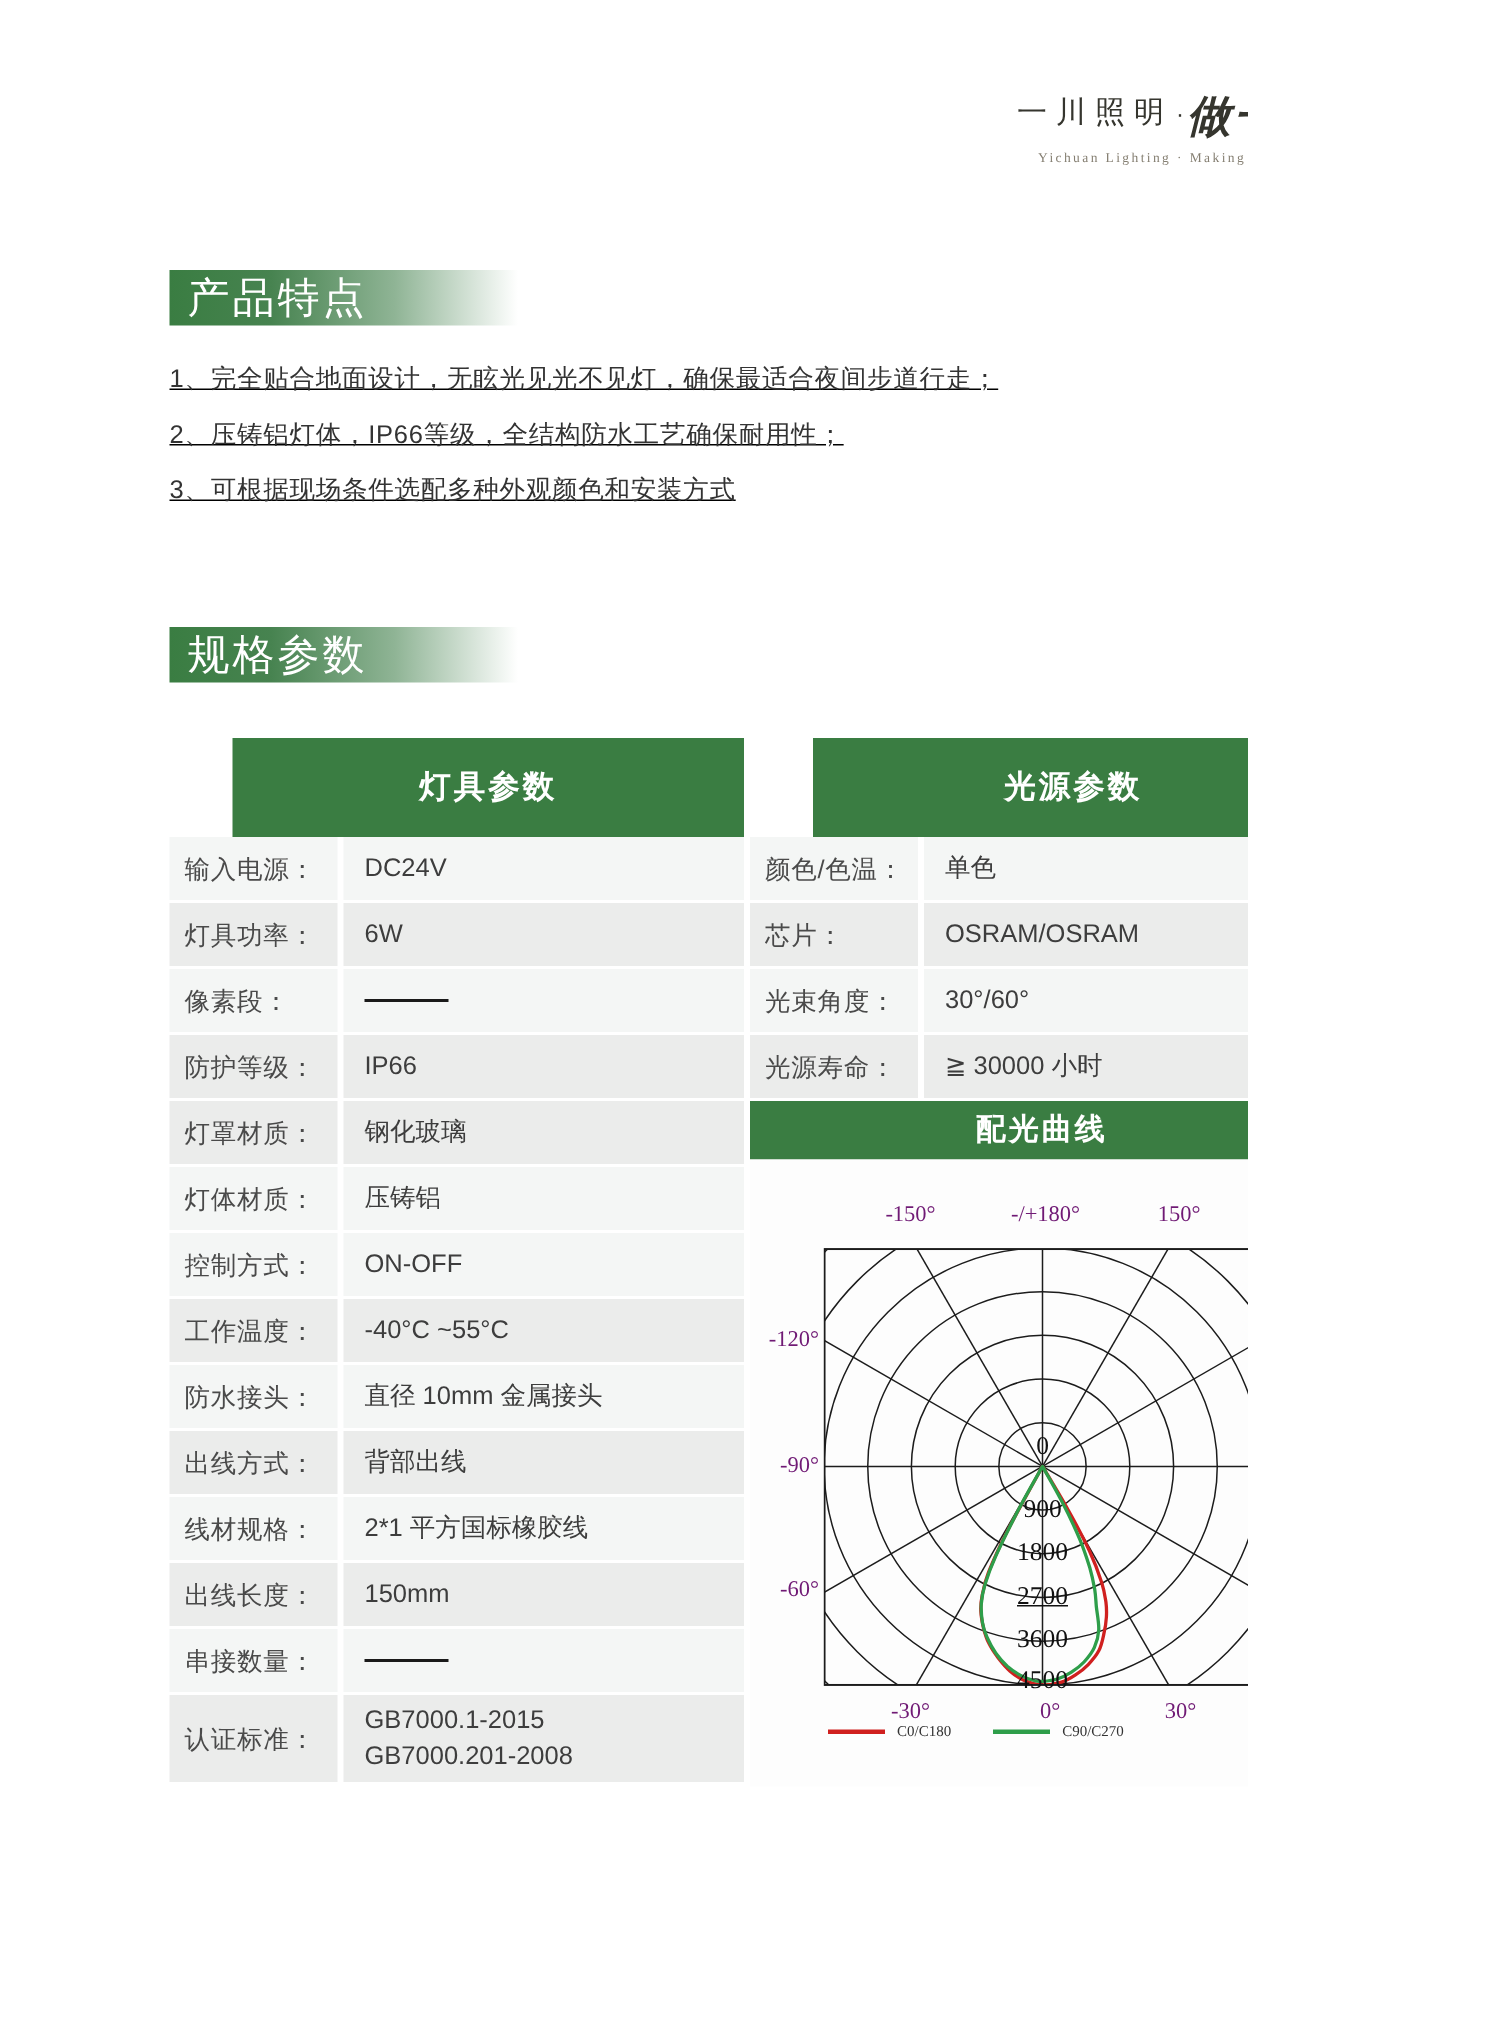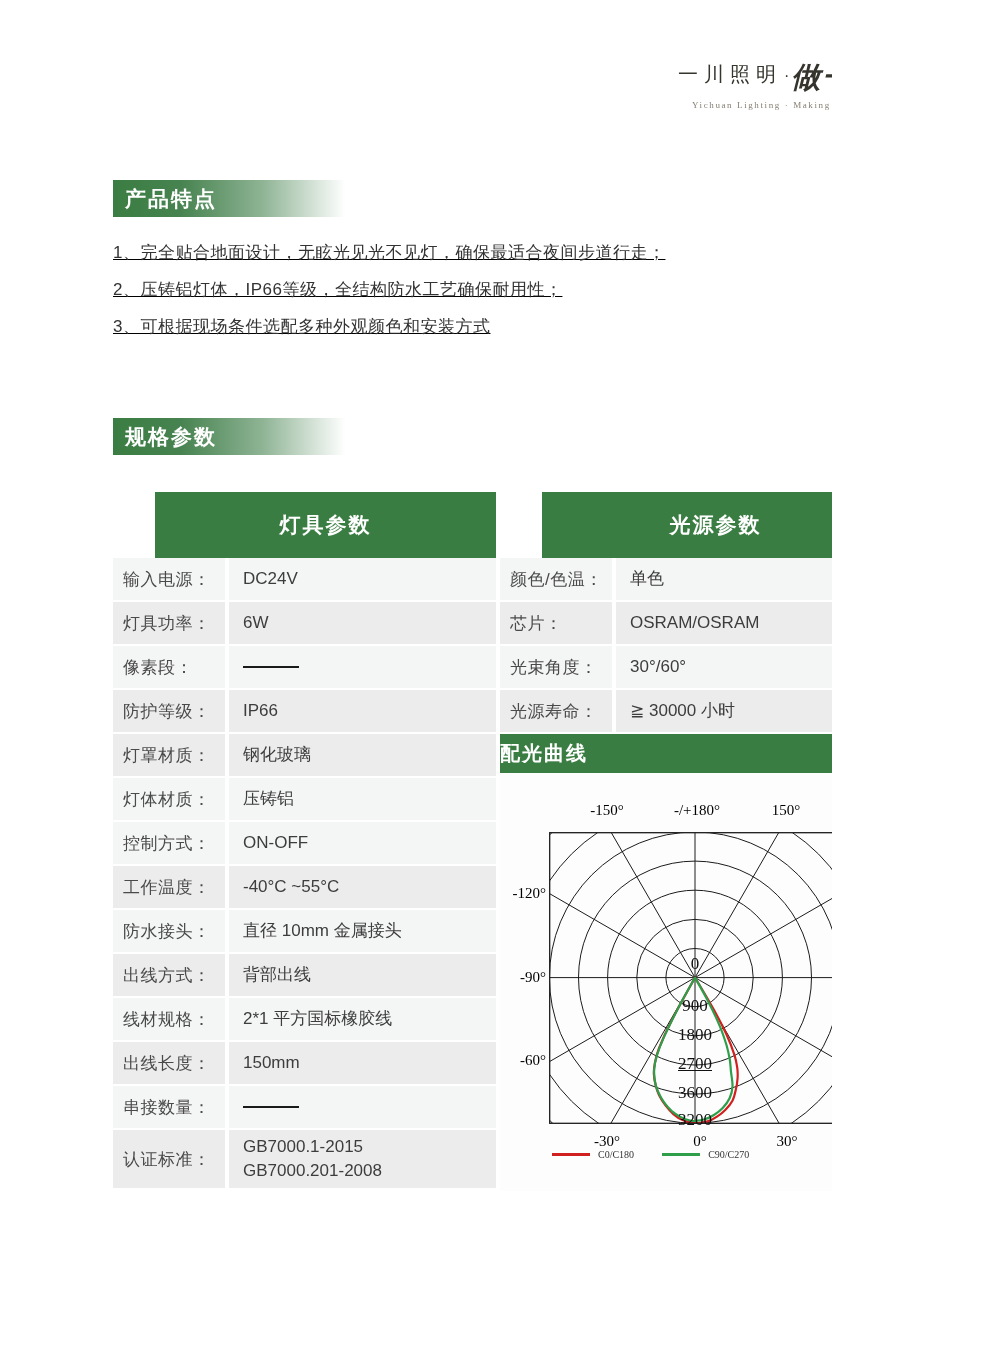--- a/index.html
+++ b/index.html
@@ -14,21 +14,21 @@
   .logo-slogan{font-family:"DejaVu Serif","Liberation Serif",serif;font-style:italic;
                font-weight:700;font-size:29px;letter-spacing:2px;}
   .logo-line2{margin-top:2px;margin-left:14px;font-family:"Liberation Serif",serif;
               font-size:9px;letter-spacing:1.6px;color:#857f72;}
   .bulb{position:absolute;left:206px;top:32px;}
 
   
   .section-bar{position:absolute;left:113px;width:242px;height:37px;line-height:37px;
       background:linear-gradient(90deg,#3a7d42 0%,#478350 28%,#8fb495 62%,#dcead e 85%,#ffffff 97%);
       background:linear-gradient(90deg,#3a7d42 0%,#478350 28%,#8fb495 62%,#ffffff 96%);}
-  .section-bar span{color:#ffffff;font-size:21px;font-weight:700;letter-spacing:2px;padding-left:12px;}
+  .section-bar span{color:#ffffff;font-size:28px;font-weight:400;letter-spacing:2px;padding-left:12px;}
 
   
   .features-list{position:absolute;left:113px;top:234px;width:700px;text-decoration:underline;}
   .features-list div{font-size:17px;color:#333333;height:37px;line-height:37px;letter-spacing:0.5px;}
 
   
   .tblwrap{position:absolute;top:492px;}
   #tbl-left{left:113px;width:383px;}
   #tbl-right{left:500px;width:389px;}
   .tbl-header{height:66px;line-height:66px;background:#3a7d42;color:#fff;text-align:center;
@@ -38,26 +38,26 @@
   .cell{position:absolute;top:0;bottom:2px;}
   .cell-label{left:0;width:112px;background:#f4f6f5;color:#4a4a4a;font-size:17px;
               display:flex;align-items:center;padding-left:10px;box-sizing:border-box;letter-spacing:0.5px;}
   .cell-value{left:116px;right:0;background:#f4f6f5;color:#3d3d3d;font-size:17px;
               display:flex;align-items:center;padding-left:14px;box-sizing:border-box;
               white-space:pre-line;line-height:24px;}
   .row.alt .cell-label,.row.alt .cell-value{background:#ebeceb;}
   .dash{width:56px;height:2px;background:#1a1a1a;}
 
   
-  .curve-bar{height:39px;line-height:39px;background:#3a7d42;color:#fff;
+  .curve-bar{height:39px;line-height:39px;background:#3a7d42;color:#fff;text-align:center;
              font-size:20px;font-weight:700;letter-spacing:2px;}
   .chart-panel{position:relative;width:389px;height:418px;background:#fdfdfd;
                font-family:"Liberation Serif","DejaVu Serif",serif;}
   #polar-svg{position:absolute;left:49px;top:59px;}
-  .alab{position:absolute;height:18px;line-height:18px;font-size:15px;color:#000000;}
+  .alab{position:absolute;height:18px;line-height:18px;font-size:15px;color:#701a75;}
   .alab.ctr{text-align:center;width:70px;}
   .alab.rgt{text-align:right;width:44px;}
   .alab.lft{text-align:left;width:44px;margin-top:41px;}
   .rlab{position:absolute;left:165px;width:60px;text-align:center;height:18px;line-height:18px;
         font-size:17px;color:#111;}
   .legend{position:absolute;left:52px;top:376px;display:flex;align-items:center;gap:10px;}
   .legend-item{display:flex;align-items:center;gap:8px;margin-right:18px;}
   .legend-swatch{display:inline-block;width:38px;height:3px;}
   .legend-label{font-size:10px;color:#333;font-family:"Liberation Serif",serif;}
 </style>
@@ -229,21 +229,21 @@
       <div class="alab lft" style="left:353px;top:278px;">60°</div>
       <div class="alab ctr" style="left:72px;top:359px;">-30°</div>
       <div class="alab ctr" style="left:165px;top:359px;">0°</div>
       <div class="alab ctr" style="left:252px;top:359px;">30°</div>
 
       <div class="rlab" style="top:182px;">0</div>
       <div class="rlab" style="top:224px;">900</div>
       <div class="rlab" style="top:253px;">1800</div>
       <div class="rlab" style="top:282px;text-decoration:underline;">2700</div>
       <div class="rlab" style="top:311px;">3600</div>
-      <div class="rlab" style="top:338px;">3200</div>
+      <div class="rlab" style="top:338px;">4500</div>
 
       <div class="legend">
         <span class="legend-item">
           <span class="legend-swatch" id="sw0" style="background: rgb(208, 32, 31);"></span>
           <span class="legend-label">C0/C180</span>
         </span>
         <span class="legend-item">
           <span class="legend-swatch" id="sw1" style="background: rgb(46, 158, 74);"></span>
           <span class="legend-label">C90/C270</span>
         </span>

